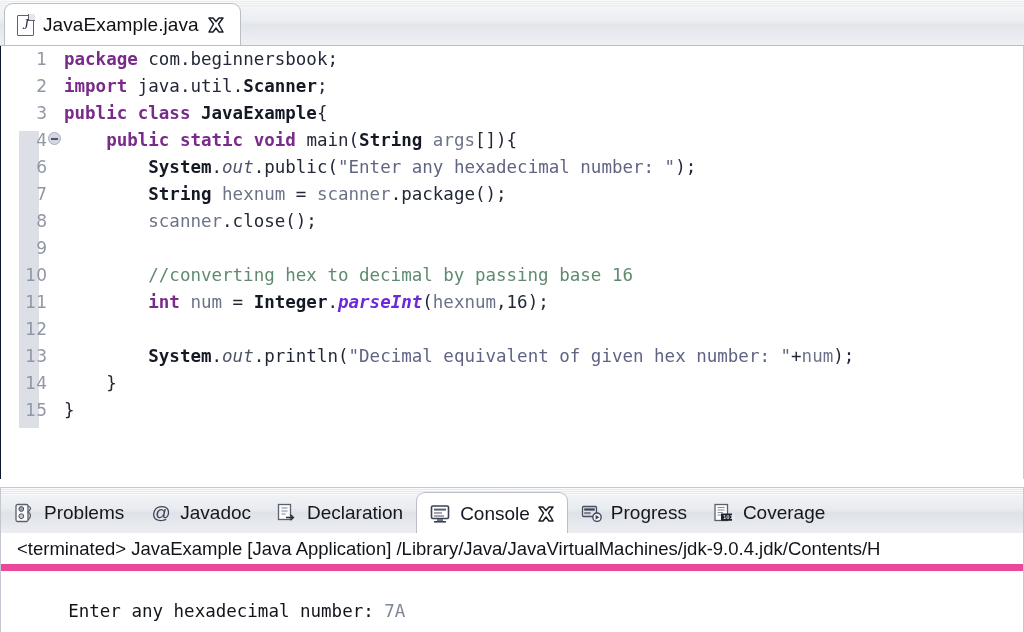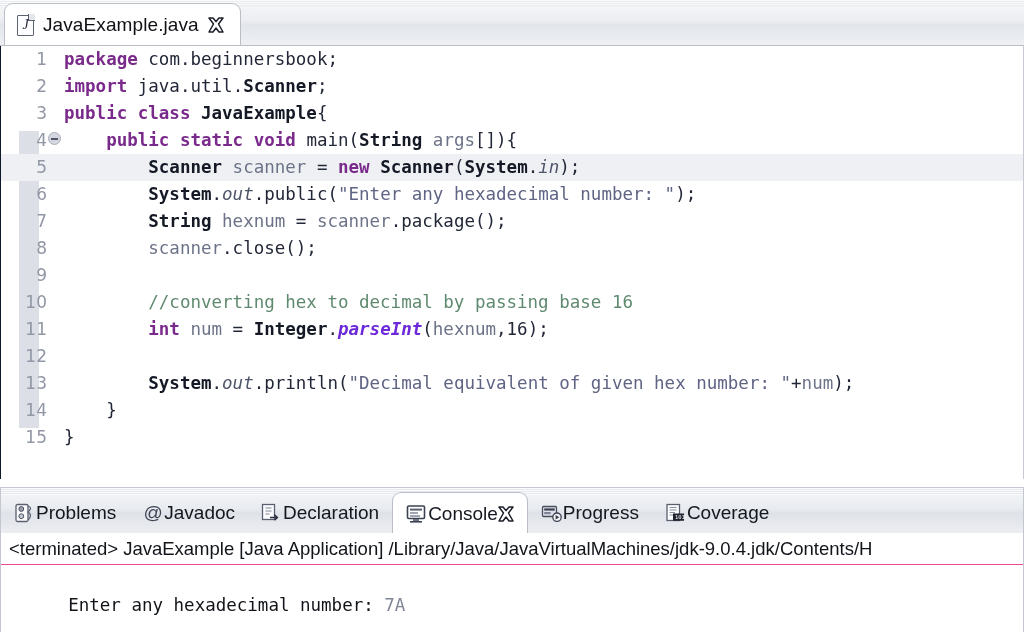--- a/index.html
+++ b/index.html
@@ -208,20 +208,21 @@
     height: 7px;
     background: repeating-linear-gradient(to bottom, #ffffff 0px, #ffffff 1px, #dde1e7 1px, #dde1e7 2px);
     opacity: .6;
     pointer-events: none;
   }
   .ctab {
     position: relative;
     height: 40px;
     display: flex;
     align-items: center;
+    gap: 8px;
     padding: 0 13px;
     font-size: 19px;
     color: #14171d;
     box-sizing: border-box;
     z-index: 2;
   }
   .ctab.active {
     background: #ffffff;
     border: 1px solid #b9bec7;
     border-bottom: none;
@@ -238,23 +239,23 @@
     border: 1px solid #c2c7d0;
     border-top: none;
     height: 100px;
     box-sizing: border-box;
     overflow: hidden;
   }
   #console-status {
     font-family: "Liberation Sans", sans-serif;
     font-size: 18.5px;
     color: #111419;
-    padding: 3px 0 3px 8px;
+    padding: 3px 0 3px 16px;
     white-space: nowrap;
-    border-bottom: 1px solid #ec4899;
+    border-bottom: 7px solid #ec4899;
     line-height: 25px;
   }
   .console-line {
     font-family: "DejaVu Sans Mono", monospace;
     font-size: 17.5px;
     color: #111419;
     line-height: 27px;
     padding-left: 4px;
     white-space: pre;
   }
@@ -289,21 +290,20 @@
     </div>
   </div>
 
   <div id="code-area">
     <div id="fold-rail"></div>
     <div id="code-lines">
         <div class="code-line"><span class="gutter">1</span><span class="foldspace"></span><span class="ctext"><span class="k">package</span> <span class="pln">com</span>.<span class="pln">beginnersbook</span>;</span></div>
         <div class="code-line"><span class="gutter">2</span><span class="foldspace"></span><span class="ctext"><span class="k">import</span> <span class="pln">java</span>.<span class="pln">util</span>.<span class="typ">Scanner</span>;</span></div>
         <div class="code-line"><span class="gutter">3</span><span class="foldspace"></span><span class="ctext"><span class="k">public</span> <span class="k">class</span> <span class="typ">JavaExample</span>{</span></div>
         <div class="code-line"><span class="gutter">4</span><span class="foldmark"><i></i></span><span class="ctext">    <span class="k">public</span> <span class="k">static</span> <span class="k">void</span> <span class="pln">main</span>(<span class="typ">String</span> <span class="var">args</span>[]){</span></div>
-        <div class="code-line current"><span class="gutter">5</span><span class="foldspace"></span><span class="ctext">        <span class="typ">Scanner</span> <span class="var">scanner</span> = <span class="k">new</span> <span class="typ">Scanner</span>(<span class="typ">System</span>.<span class="fld">in</span>);</span></div>
         <div class="code-line"><span class="gutter">6</span><span class="foldspace"></span><span class="ctext">        <span class="typ">System</span>.<span class="fld">out</span>.<span class="pln">public</span>(<span class="str">"Enter any hexadecimal number: "</span>);</span></div>
         <div class="code-line"><span class="gutter">7</span><span class="foldspace"></span><span class="ctext">        <span class="typ">String</span> <span class="var">hexnum</span> = <span class="var">scanner</span>.<span class="pln">package</span>();</span></div>
         <div class="code-line"><span class="gutter">8</span><span class="foldspace"></span><span class="ctext">        <span class="var">scanner</span>.<span class="pln">close</span>();</span></div>
         <div class="code-line"><span class="gutter">9</span><span class="foldspace"></span><span class="ctext"></span></div>
         <div class="code-line"><span class="gutter">10</span><span class="foldspace"></span><span class="ctext">        <span class="cmt">//converting hex to decimal by passing base 16</span></span></div>
         <div class="code-line"><span class="gutter">11</span><span class="foldspace"></span><span class="ctext">        <span class="k">int</span> <span class="var">num</span> = <span class="typ">Integer</span>.<span class="mth">parseInt</span>(<span class="var">hexnum</span>,16);</span></div>
         <div class="code-line"><span class="gutter">12</span><span class="foldspace"></span><span class="ctext"></span></div>
         <div class="code-line"><span class="gutter">13</span><span class="foldspace"></span><span class="ctext">        <span class="typ">System</span>.<span class="fld">out</span>.<span class="pln">println</span>(<span class="str">"Decimal equivalent of given hex number: "</span>+<span class="var">num</span>);</span></div>
         <div class="code-line"><span class="gutter">14</span><span class="foldspace"></span><span class="ctext">    }</span></div>
         <div class="code-line"><span class="gutter">15</span><span class="foldspace"></span><span class="ctext">}</span></div>

